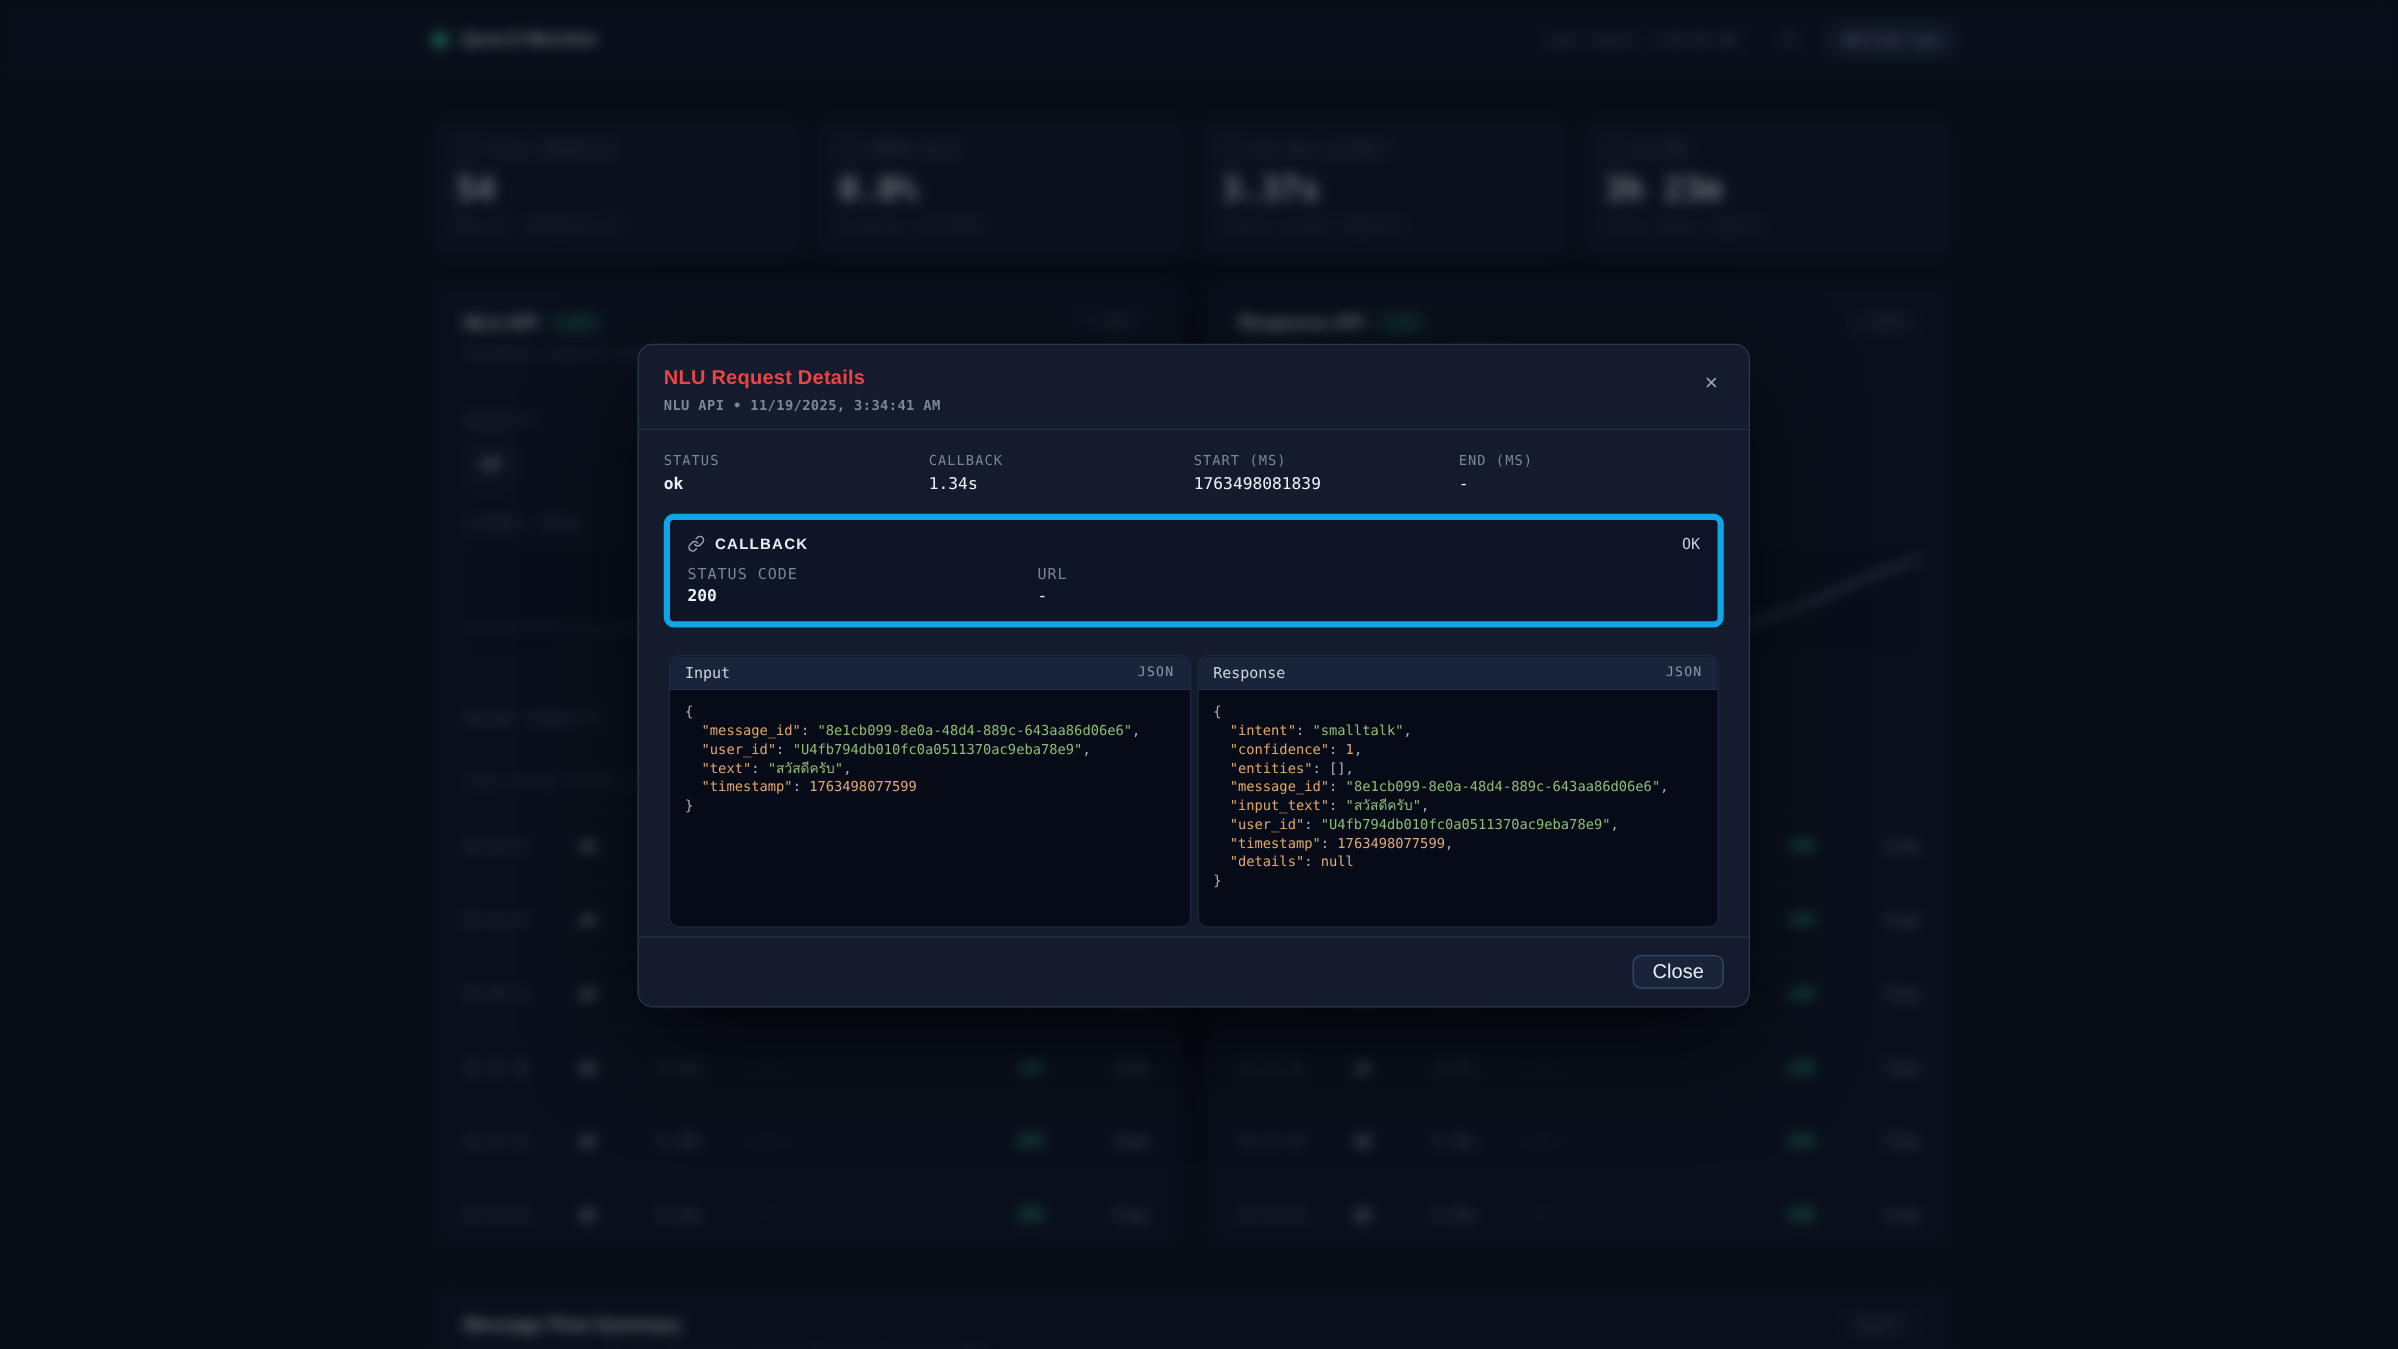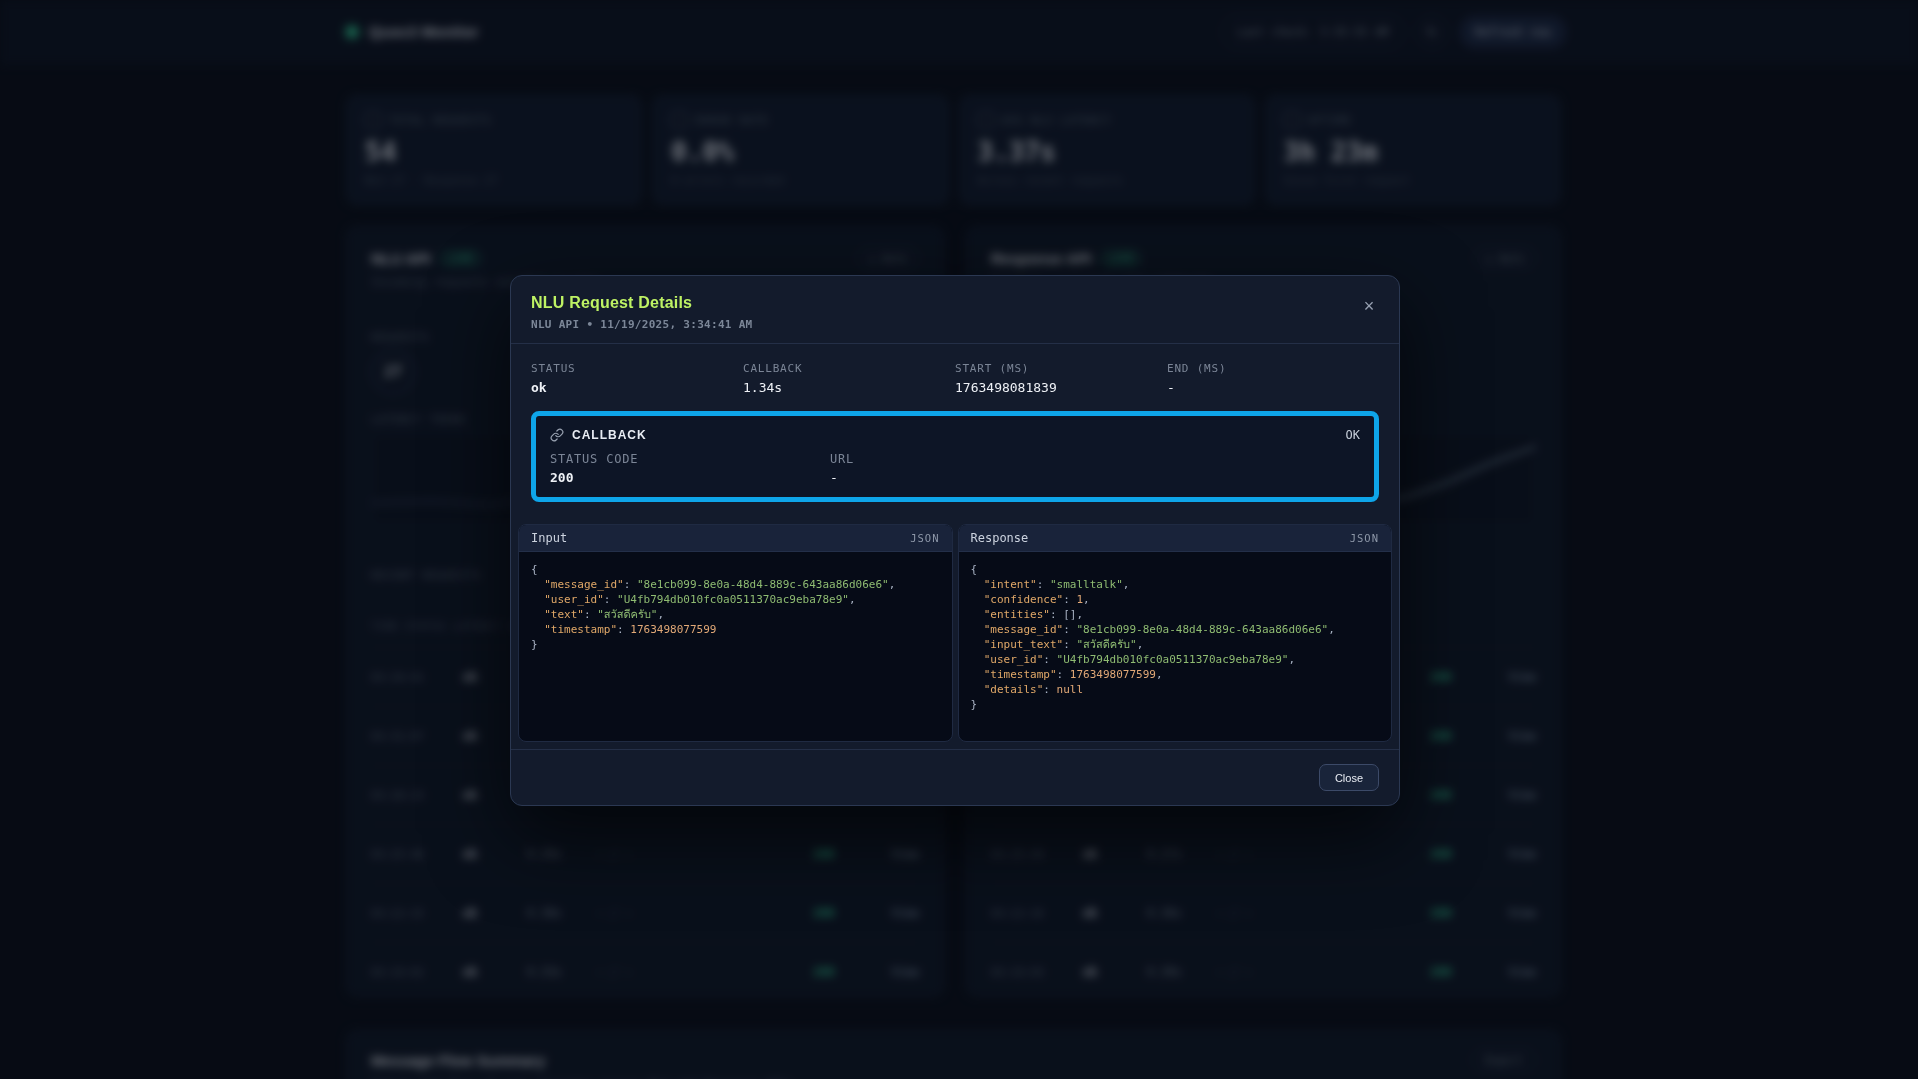--- a/index.html
+++ b/index.html
@@ -77,56 +77,56 @@
   .bottom-desc{margin-top:7px;font-size:11.5px;color:#5a6578;font-family:"DejaVu Sans Mono",monospace;}
 
   
   .dim{position:absolute;inset:0;background:rgba(5,9,17,.52);}
 
   
   .modal{position:absolute;left:510px;top:275px;width:890px;height:531px;box-sizing:border-box;
          background:#131b2c;border:1px solid #2b3852;border-radius:12px;
          box-shadow:0 30px 80px rgba(0,0,0,.65);}
   .modal-header{position:relative;padding:18px 20px 12px;border-bottom:1px solid #242f47;}
-  .modal-title{font-size:16px;font-weight:bold;color:#bef264;letter-spacing:.2px;}
+  .modal-title{font-size:16px;font-weight:bold;color:#ef4444;letter-spacing:.2px;}
   .modal-subtitle{margin-top:6px;font-family:"DejaVu Sans Mono",monospace;font-size:11px;color:#7c8798;letter-spacing:.3px;}
   .modal-close{position:absolute;top:16px;right:16px;width:28px;height:28px;display:flex;align-items:center;
                justify-content:center;color:#98a2b3;font-size:18px;cursor:pointer;background:none;border:none;}
   .summary{display:grid;grid-template-columns:repeat(4,1fr);padding:18px 20px 0;}
   .sum-label{font-family:"DejaVu Sans Mono",monospace;font-size:11px;letter-spacing:.8px;color:#7b8596;}
   .sum-value{margin-top:5px;font-family:"DejaVu Sans Mono",monospace;font-size:13px;color:#eef1f6;}
   .sum-value.bold{font-weight:bold;}
   .callback{margin:16px 20px 0;background:#0d1526;border:5px solid #0ea5e9;border-radius:8px;padding:12px 14px;}
   .cb-head{display:flex;align-items:center;}
   .cb-link-icon{width:14px;height:14px;color:#9aa3b2;margin-right:8px;}
   .cb-link-icon svg{width:14px;height:14px;display:block;}
   .cb-title{font-size:12px;font-weight:bold;color:#e8ecf3;letter-spacing:1px;}
   .cb-result{margin-left:auto;font-family:"DejaVu Sans Mono",monospace;font-size:12px;color:#c8cfda;}
   .cb-grid{display:flex;margin-top:10px;}
   .cb-col1{width:280px;}
   .cb-label{font-family:"DejaVu Sans Mono",monospace;font-size:12px;letter-spacing:.8px;color:#7b8596;}
   .cb-value{margin-top:4px;font-family:"DejaVu Sans Mono",monospace;font-size:13px;font-weight:bold;color:#eef1f6;}
   .cb-value.plain{font-weight:normal;}
-  .code-panels{display:grid;grid-template-columns:1fr 1fr;gap:5px;margin:22px 7px 0;}
+  .code-panels{display:grid;grid-template-columns:1fr 1fr;gap:5px;margin:22px 24px 0;}
   .code-panel{height:218px;border:1px solid #1f2a42;border-radius:8px;overflow:hidden;box-sizing:border-box;
               background:#060b17;}
   .code-head{height:27px;background:#19233a;border-bottom:1px solid #232f49;display:flex;align-items:center;
              padding:0 12px;box-sizing:border-box;}
   .code-title{font-family:"DejaVu Sans Mono",monospace;font-size:12px;color:#ccd3df;}
   .code-badge{margin-left:auto;font-family:"DejaVu Sans Mono",monospace;font-size:10.5px;letter-spacing:1px;color:#8d97a8;}
   .code{padding:10px 12px;font-family:"DejaVu Sans Mono",monospace;font-size:11px;line-height:15px;
         color:#a8b2c3;white-space:pre;overflow:hidden;}
   .tk-k{color:#e0a868;}
   .tk-s{color:#8fbc72;}
   .tk-n{color:#e2a977;}
   .tk-u{color:#e2a977;}
   .modal-footer{position:absolute;left:0;right:0;bottom:0;height:56px;border-top:1px solid #242f47;
                 display:flex;align-items:center;justify-content:flex-end;padding:0 20px;box-sizing:border-box;}
   .close-btn{height:27px;padding:0 15px;background:#19243a;border:1px solid #3c4a68;border-radius:7px;
-             color:#e8ecf3;font-size:11px;font-family:"Liberation Sans",sans-serif;cursor:pointer;}
+             color:#e8ecf3;font-size:16px;font-family:"Liberation Sans",sans-serif;cursor:pointer;}
 </style>
 </head>
 <body>
 
 <div class="page">
 
   <div class="nav">
     <span class="brand-dot"></span>
     <span class="brand-title">Quoc3 Monitor</span>
     <div class="nav-right">

